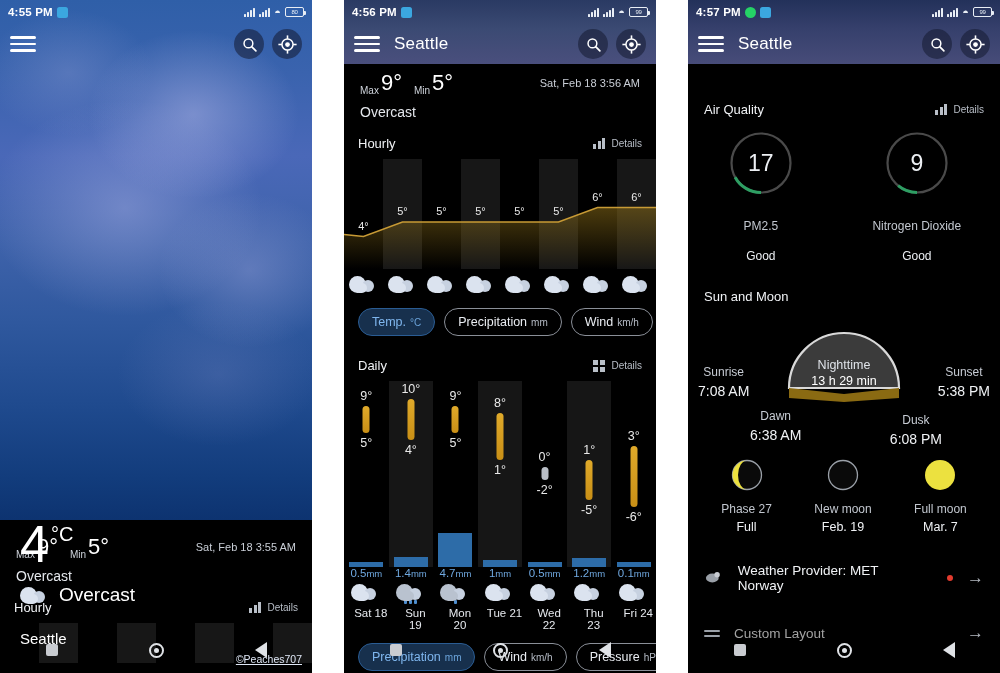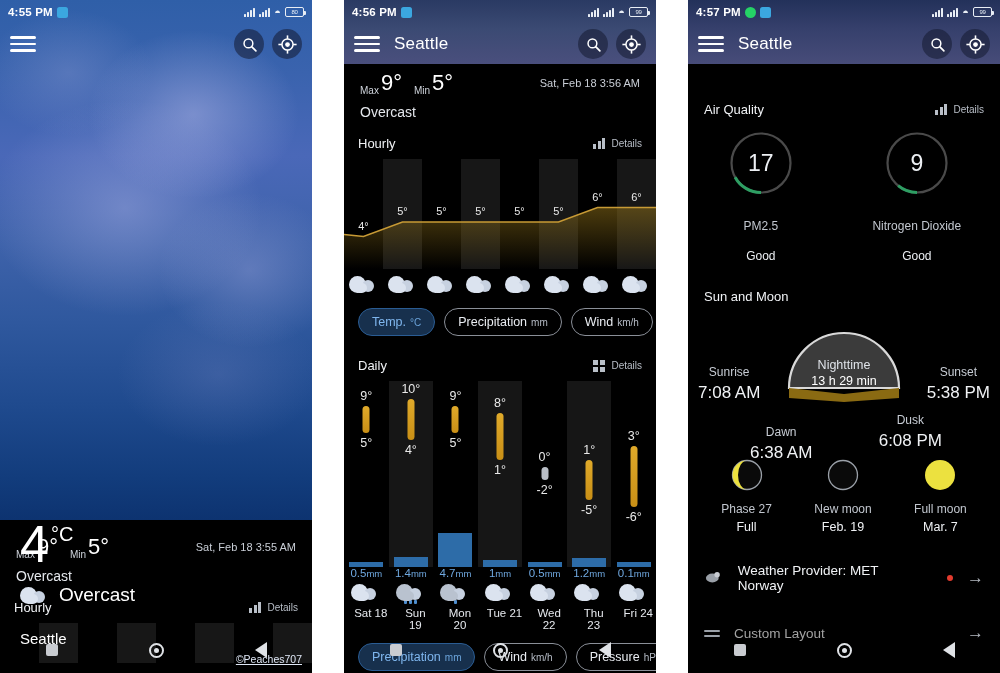--- a/index.html
+++ b/index.html
@@ -136,21 +136,21 @@
   .gauge{ display:flex;flex-direction:column;align-items:center;gap:13px;}
   .gauge .ring{ position:relative;width:68px;height:68px;}
   .gauge .val{ position:absolute;inset:0;display:flex;align-items:center;justify-content:center;
                font-size:23px;color:#eceff3;font-weight:300;}
   .gauge .nm{ font-size:12px;color:#c2c7cf;margin-top:9px;}
   .gauge .st{ font-size:12px;color:#eceff3;margin-top:3px;}
 
   .sun-wrap{ position:relative;height:128px;margin-top:4px;}
   .sun-svg{ position:absolute;left:50%;transform:translateX(-50%);top:0;}
   .sun-lab{ position:absolute;text-align:center;font-size:12px;color:#c7ccd4;line-height:1.45;}
-  .sun-lab b{ display:block;color:#f0f2f5;font-weight:400;font-size:17px;}
+  .sun-lab b{ display:block;color:#f0f2f5;font-weight:400;font-size:14px;}
   .night-lab{ position:absolute;left:50%;transform:translateX(-50%);top:44px;text-align:center;}
   .night-lab .t{ font-size:12.5px;color:#dfe3e9;}
   .night-lab .d{ font-size:12.5px;color:#fff;margin-top:2px;}
 
   .moons{ display:flex;justify-content:space-around;padding:16px 12px 0;}
   .moon{ display:flex;flex-direction:column;align-items:center;}
   .moon .nm{ font-size:12px;color:#c2c7cf;margin-top:10px;}
   .moon .dt{ font-size:12.5px;color:#f0f2f5;margin-top:4px;}
 
   .prow{ display:flex;align-items:center;padding:15px 16px;gap:14px;cursor:pointer;}
@@ -738,21 +738,21 @@
           <div class="d">13 h 29 min</div>
         </div>
         <div class="sun-lab" style="left:10px;top:50px;">
           <span>Sunrise</span>
           <b>7:08 AM</b>
         </div>
         <div class="sun-lab" style="right:10px;top:50px;">
           <span>Sunset</span>
           <b>5:38 PM</b>
         </div>
-        <div class="sun-lab" style="left:62px;top:110px;">
+        <div class="sun-lab" style="left:62px;top:94px;">
           <span>Dawn</span>
           <b>6:38 AM</b>
         </div>
         <div class="sun-lab" style="right:58px;top:98px;">
           <span>Dusk</span>
           <b>6:08 PM</b>
         </div>
       </div>
 
       <div class="moons" id="moons">

